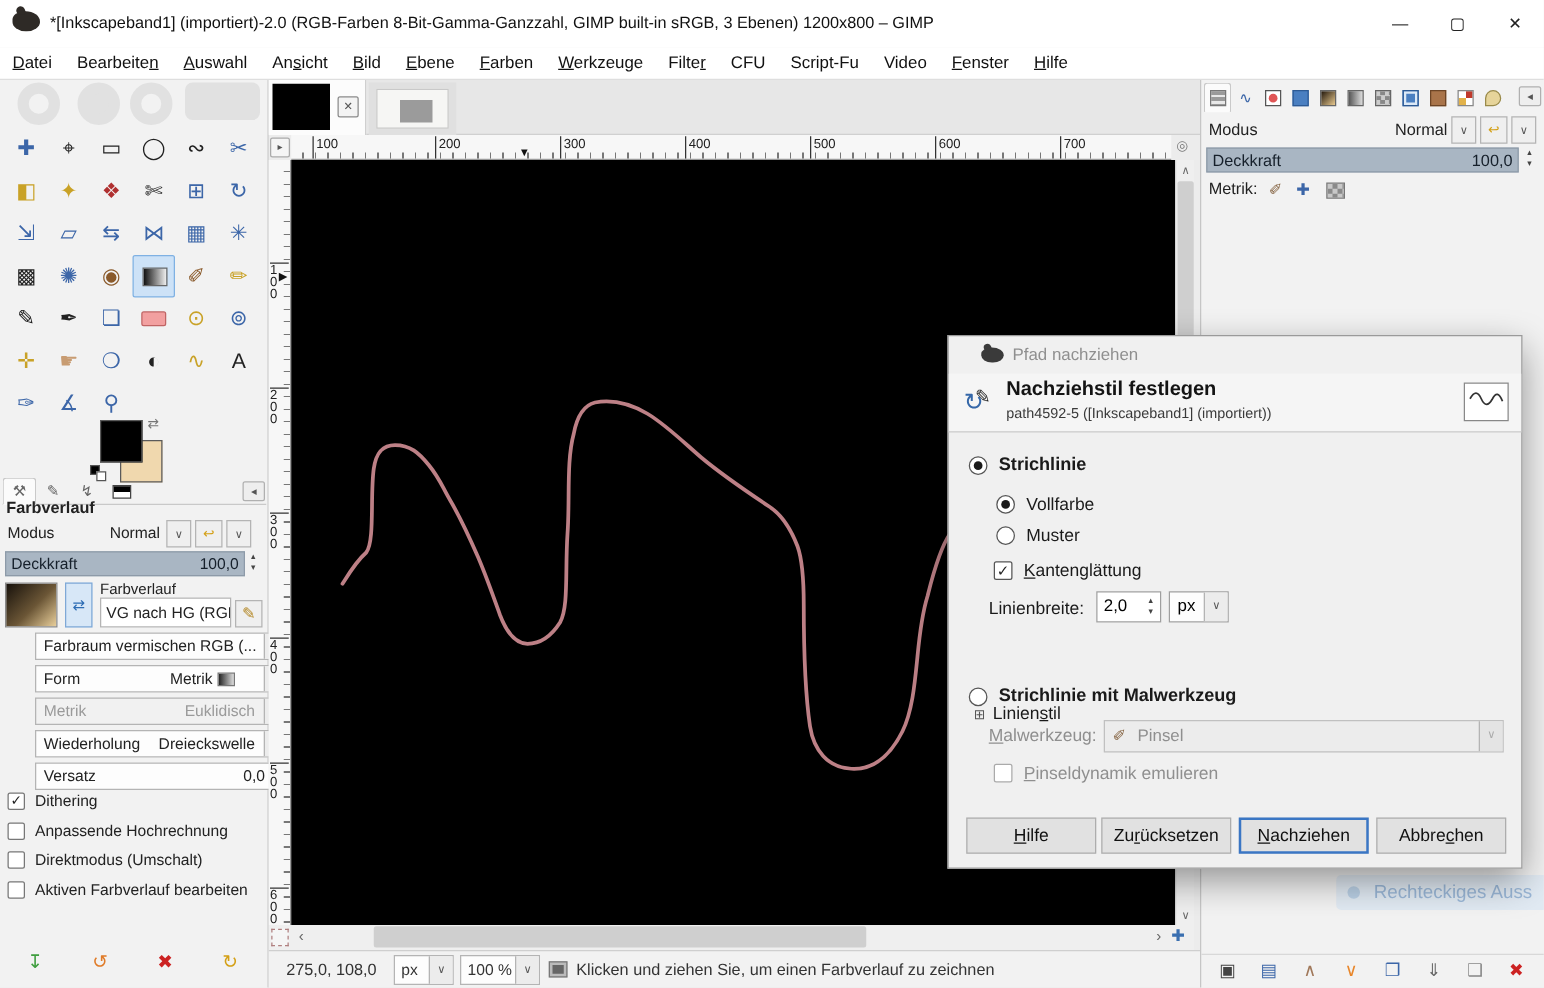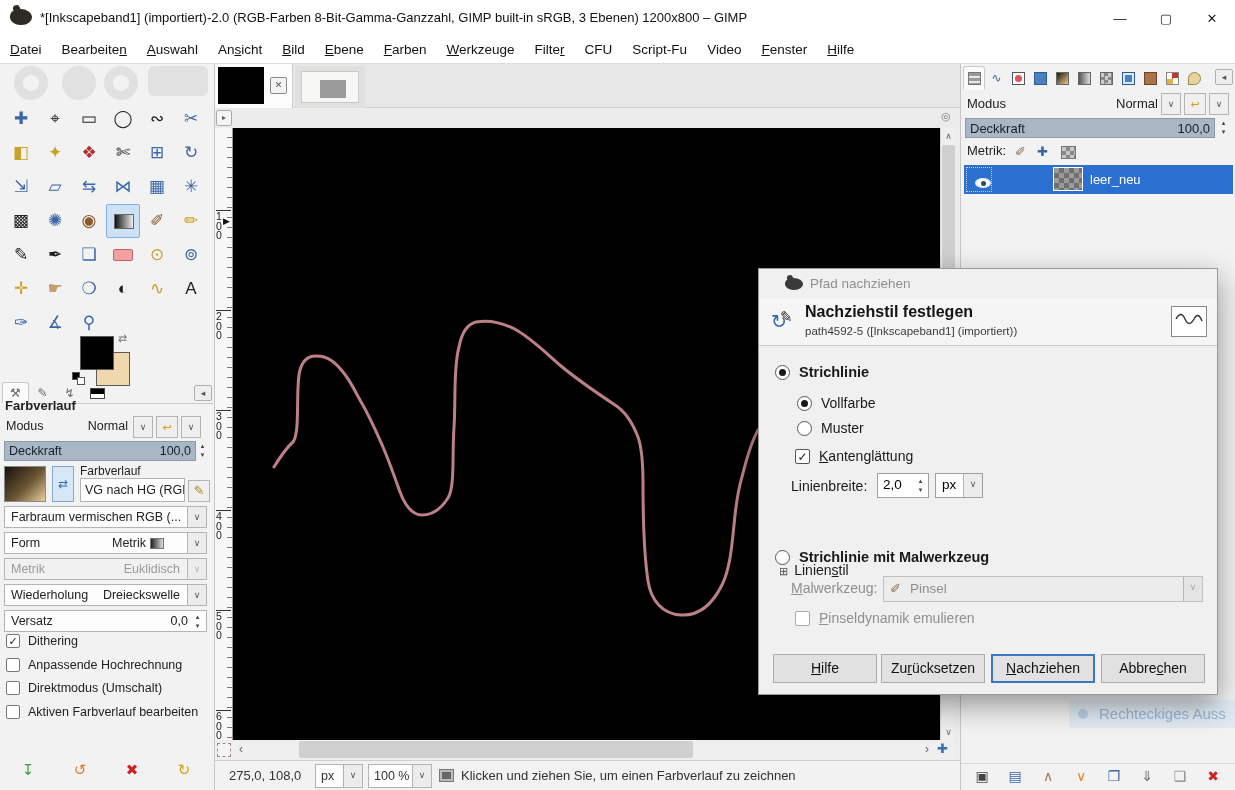--- a/index.html
+++ b/index.html
@@ -37,21 +37,21 @@
   #default-colors .w{position:absolute;left:5px;top:5px;width:8px;height:8px;background:#fff;border:1px solid #555;}
   #left-docktabs { position:absolute; left:2px; top:318px; width:211px; height:22px; border-bottom:1px solid #c9c9c9; }
   .ldtab { position:relative; float:left; width:27px; height:22px; text-align:center; line-height:20px; font-size:12px; color:#666; border:1px solid transparent; }
   .ldtab.active { background:#fbfbfb; border:1px solid #c9c9c9; border-bottom:1px solid #fbfbfb; border-radius:3px 3px 0 0; }
   .ldtab .bw { position:absolute; left:6px; top:5px; width:15px; height:11px; background:linear-gradient(#000 55%,#fff 55%); border:1px solid #444; }
   .collapse-btn { position:absolute; right:2px; top:3px; width:18px; height:16px; background:#eee; border:1px solid #b0b0b0; border-radius:2px; font-size:9px; color:#555; text-align:center; line-height:14px; }
 
   #tool-opts { position:absolute; left:0; top:332px; width:171px; height:385px; font-size:12.5px; color:#222; }
   #to-title { position:absolute; left:5px; top:2px; font-weight:bold; font-size:13px; }
   .row-label { position:absolute; left:6px; top:3px; }
-  .sel-box { position:absolute; background:#fdfdfd; border:1px solid #b4b4b4; height:22px; }
+  .sel-box { position:absolute; background:#fdfdfd; border:1px solid #b4b4b4; height:22px;margin-left:24px; }
   .sel-arrow { position:absolute; right:0; top:0; width:19px; height:100%; background:#ececec; border-left:1px solid #b4b4b4; color:#555; font-size:9px; text-align:center; line-height:20px; }
   .mini-btn { position:absolute; height:22px; background:#efefef; border:1px solid #b4b4b4; text-align:center; font-size:11px; line-height:20px; color:#555; }
   #opacity-bar { position:absolute; left:4px; top:0; width:192px; height:20px; background:#a9b6c3; border:1px solid #8d9aa8; color:#16202b; }
   #opacity-bar .v { position:absolute; right:4px; top:2px; }
   #opacity-bar .l { position:absolute; left:4px; top:2px; }
   .spin-col { position:absolute; width:11px; height:20px; font-size:7px; color:#444; line-height:9px; text-align:center; }
   #grad-preview { position:absolute; left:4px; top:2px; width:42px; height:36px; border:1px solid #8a8a8a; background:linear-gradient(135deg,#17110b,#6b5636 55%,#e9cf9b); }
   #grad-swap { position:absolute; left:52px; top:2px; width:22px; height:36px; background:#d7e7f7; border:1px solid #7fa8d6; color:#2d6cb4; font-size:12px; text-align:center; line-height:34px; }
   #grad-label { position:absolute; left:80px; top:0; font-size:12px; }
   #grad-value { position:absolute; left:80px; top:14px; width:105px; height:24px; background:#fff; border:1px solid #b4b4b4; font-size:12.5px; line-height:22px; padding-left:4px; white-space:nowrap; overflow:hidden; }
@@ -346,20 +346,30 @@
   <div id="tabstrip">
     <div id="imgtab1">
       <div class="thumb"></div>
       <div class="close">✕</div>
     </div>
     <div id="imgtab2">
       <div class="thumb"></div>
     </div>
   </div>
   <div id="ruler-corner">▸</div>
+  <div id="hruler">
+      <div class="htick" style="left: 17px;">100</div>
+      <div class="htick" style="left: 115px;">200</div>
+      <div class="htick" style="left: 215px;">300</div>
+      <div class="htick" style="left: 315px;">400</div>
+      <div class="htick" style="left: 415px;">500</div>
+      <div class="htick" style="left: 515px;">600</div>
+      <div class="htick" style="left: 615px;">700</div>
+      <div id="hmarker" style="left: 182px;">▼</div>
+    </div>
   <div id="zoomfit-corner">◎</div>
   <div id="vruler">
       <div class="vtick" style="top: 82px;">1
 0
 0</div>
       <div class="vtick" style="top: 182px;">2
 0
 0</div>
       <div class="vtick" style="top: 282px;">3
 0
@@ -459,27 +469,20 @@
       <div>▴</div>
       <div>▾</div>
     </div>
   <div id="rd-lock-row">
     <span>Metrik:</span>
     <span class="lock-ic" style="left:48px;color:#8a6a4a;">✐</span>
     <span class="lock-ic" style="left:70px;color:#3c66a8;">✚</span>
     <span class="lock-checker"></span>
   </div>
   <div id="layer-list">
-      <div class="layer-row selected">
-        <div class="eyecell">
-          <div class="eye"></div>
-        </div>
-        <div class="lthumb checker"></div>
-        <div class="lname">leer_neu</div>
-      </div>
     </div>
   <div id="rd-hint">Rechteckiges Auss</div>
   <div id="rd-footer">
       <div class="rdf-btn" style="left: 8px; color: rgb(68, 68, 68);">▣</div>
       <div class="rdf-btn" style="left: 41px; color: rgb(60, 102, 168);">▤</div>
       <div class="rdf-btn" style="left: 74px; color: rgb(160, 120, 90);">∧</div>
       <div class="rdf-btn" style="left: 107px; color: rgb(232, 134, 42);">∨</div>
       <div class="rdf-btn" style="left: 140px; color: rgb(60, 102, 168);">❐</div>
       <div class="rdf-btn" style="left: 173px; color: rgb(102, 102, 102);">⇓</div>
       <div class="rdf-btn" style="left: 206px; color: rgb(136, 136, 136);">❑</div>

